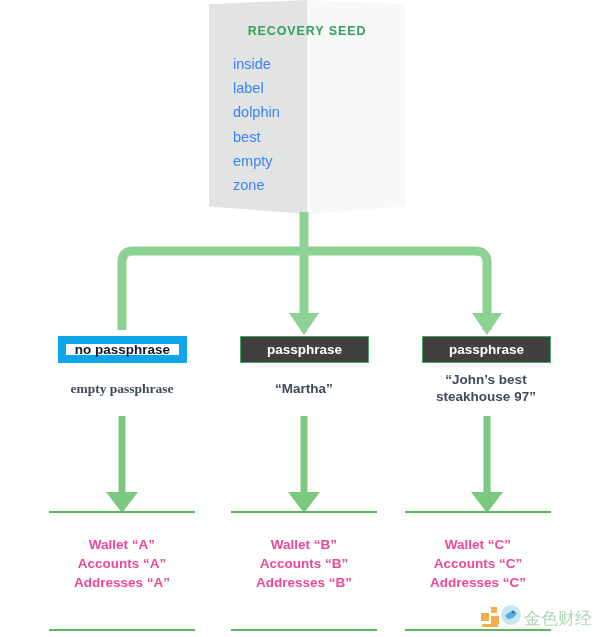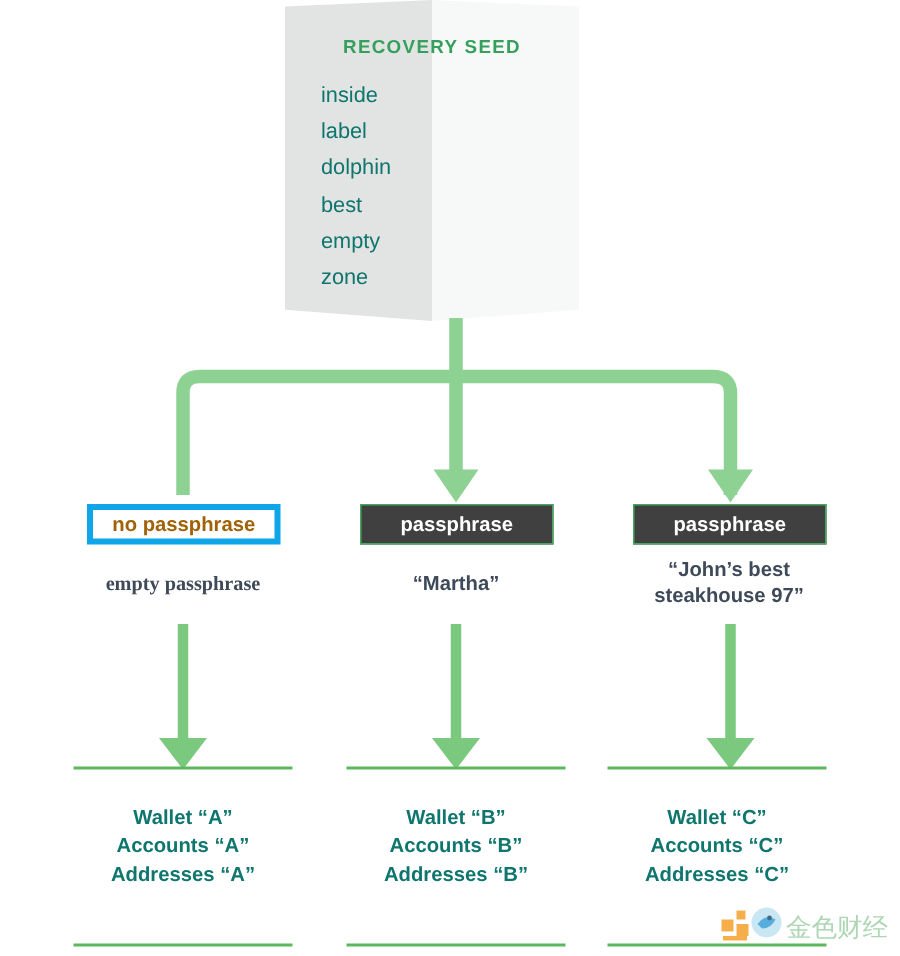--- a/index.html
+++ b/index.html
@@ -12,21 +12,21 @@
     height: 637px;
     position: relative;
     overflow: hidden;
     font-family: "Liberation Sans", sans-serif;
     color: #3d4757;
   }
 
   
   #seed-card {
     position: absolute;
-    left: 190px;
+    left: 209px;
     top: 0px;
     width: 196px;
     height: 214px;
   }
   .seed-half {
     position: absolute;
     top: 0;
     height: 100%;
   }
   .seed-left {
@@ -52,21 +52,21 @@
     letter-spacing: 0.9px;
     color: #34a05c;
     z-index: 4;
   }
   .seed-col {
     position: absolute;
     top: 52px;
     z-index: 4;
     font-size: 14.5px;
     line-height: 24.2px;
-    color: #0f766e;
+    color: #3b82f6;
   }
   .seed-col-left { left: 24px; }
   .seed-col-right { left: 123px; top: 55px; }
   .seed-word { white-space: nowrap; }
 
   
   #connectors {
     position: absolute;
     left: 0;
     top: 0;
@@ -81,22 +81,22 @@
     height: 27px;
     box-sizing: border-box;
     display: flex;
     align-items: center;
     justify-content: center;
     font-size: 13.5px;
     font-weight: 700;
   }
   .branch-box.outline {
     background: #ffffff;
-    border: 4px solid #0ea5e9;
-    color: #a16207;
+    border: 8px solid #0ea5e9;
+    color: #0f172a;
   }
   .branch-box.filled {
     background: #404040;
     border: 1px solid #45a860;
     color: #ffffff;
   }
   #box-a { left: 58px;  top: 336px; width: 129px; }
   #box-b { left: 240px; top: 336px; width: 129px; }
   #box-c { left: 422px; top: 336px; width: 129px; }
 
@@ -126,21 +126,21 @@
   .wallet-rule {
     width: 100%;
     height: 2px;
     background: #5cb85c;
   }
   .wallet-text {
     text-align: center;
     font-size: 13.5px;
     font-weight: 700;
     line-height: 19px;
-    color: #0f766e;
+    color: #ec4899;
     padding-top: 22px;
     padding-bottom: 22px;
     white-space: pre-line;
   }
   #wallet-a .wallet-text, #wallet-b .wallet-text, #wallet-c .wallet-text {
     height: 57px;
   }
   .wallet-rule.bottom { margin-top: 15px; }
 
   

